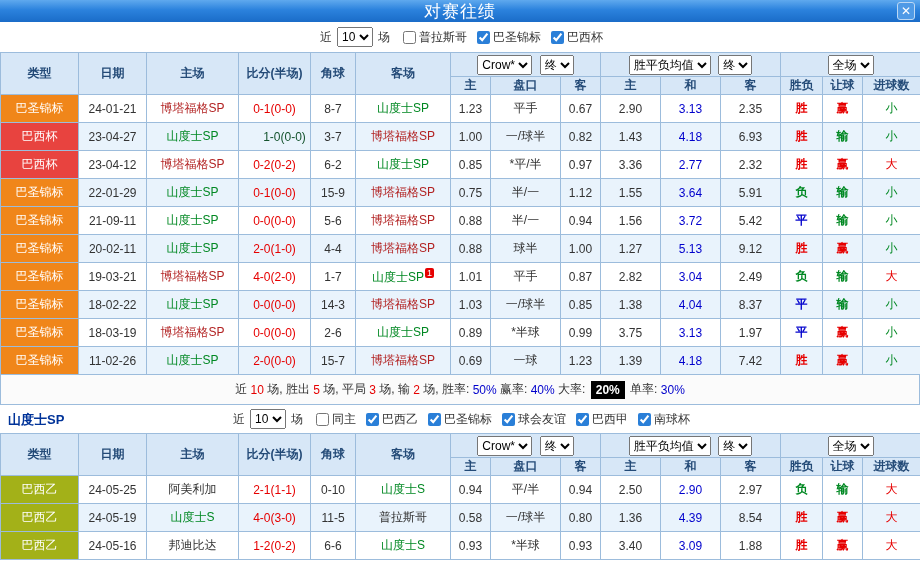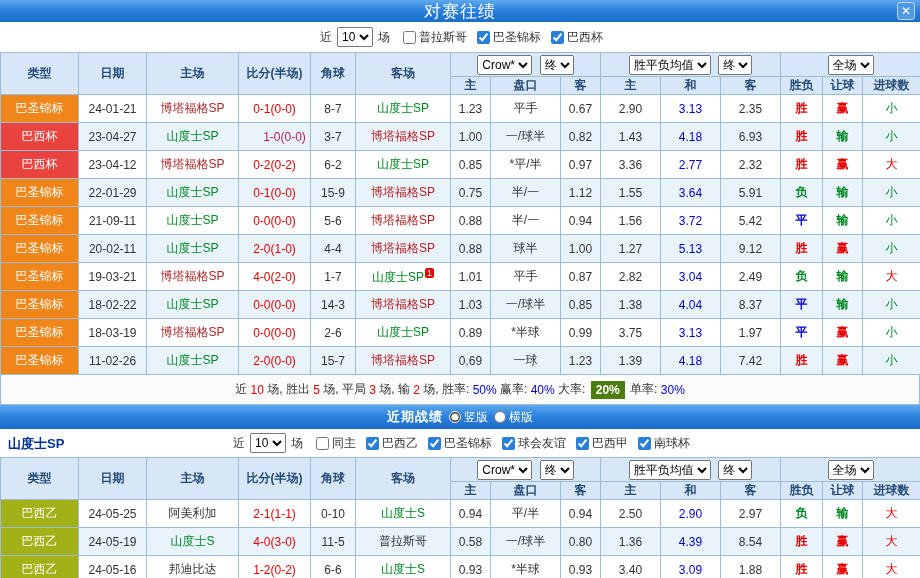--- a/index.html
+++ b/index.html
@@ -32,21 +32,21 @@
   tbody tr td[data-name="competition-badge"] { background-clip:padding-box; }
   sup.redcard { background:#e60000; color:#fff; font-size:9px; padding:0 2px;
     border-radius:2px; margin-left:1px; }
 
   .summary { height:30px; display:flex; align-items:center; justify-content:center;
     background:#fbfbfb; border:1px solid #9cbcdc; border-top:none; }
   .summary span { white-space:pre; }
   .summary .lbl { color:#333; }
   .summary .num { color:#e60000; }
   .summary .pct { color:#0000cc; }
-  .summary .badge { background:#4d7c0f; color:#fff; font-weight:bold; padding:2px 5px; margin:0 2px; }
+  .summary .badge { background:#000000; color:#fff; font-weight:bold; padding:2px 5px; margin:0 2px; }
 
   .sectionbar { height:24px; background:linear-gradient(180deg,#5fa9ee 0%,#2b82dd 45%,#1a6cc8 100%);
     display:flex; align-items:center; justify-content:center; gap:6px; color:#fff; }
   .sectionbar .ttl { font-weight:bold; font-size:13px; letter-spacing:1px; }
   .sectionbar label { display:inline-flex; align-items:center; gap:3px; cursor:pointer; color:#fff; }
   input[type=radio] { accent-color:#ffffff; width:12px; height:12px; }
 
   .fb2 { position:relative; height:28px; }
   .teamname { position:absolute; left:8px; top:6px; color:#003399; font-weight:bold; font-size:13px; }
 </style>
@@ -145,21 +145,21 @@
           <td data-name="avg-draw-odds" style="color: rgb(0, 0, 204);">3.13</td>
           <td data-name="avg-away-odds">2.35</td>
           <td data-name="result-wdl" style="color: rgb(230, 0, 0); font-weight: bold;">胜</td>
           <td data-name="handicap-result" style="color: rgb(230, 0, 0); font-weight: bold;">赢</td>
           <td data-name="goals-over-under" style="color: rgb(0, 136, 34);">小</td>
         </tr>
         <tr class="alt" data-name="match-row">
           <td data-name="competition-badge" style="background: rgb(232, 67, 63); color: rgb(255, 255, 255);">巴西杯</td>
           <td data-name="match-date">23-04-27</td>
           <td data-name="home-team" style="color: rgb(0, 136, 34);">山度士SP</td>
-          <td data-name="match-score" style="color: #be185d; padding-left: 20px;">1-0(0-0)</td>
+          <td data-name="match-score" style="color: #14532d; padding-left: 20px;">1-0(0-0)</td>
           <td data-name="corner-count">3-7</td>
           <td data-name="away-team" style="color: rgb(178, 34, 34);">博塔福格SP</td>
           <td data-name="handicap-home-odds">1.00</td>
           <td data-name="handicap-line">一/球半</td>
           <td data-name="handicap-away-odds">0.82</td>
           <td data-name="avg-home-odds">1.43</td>
           <td data-name="avg-draw-odds" style="color: rgb(0, 0, 204);">4.18</td>
           <td data-name="avg-away-odds">6.93</td>
           <td data-name="result-wdl" style="color: rgb(230, 0, 0); font-weight: bold;">胜</td>
           <td data-name="handicap-result" style="color: rgb(0, 136, 34); font-weight: bold;">输</td>
@@ -316,31 +316,20 @@
       <span class="lbl" data-name="summary-segment"> 场, 胜率: </span>
       <span class="pct" data-name="summary-segment">50%</span>
       <span class="lbl" data-name="summary-segment"> 赢率: </span>
       <span class="pct" data-name="summary-segment">40%</span>
       <span class="lbl" data-name="summary-segment"> 大率: </span>
       <span class="badge" data-name="summary-segment">20%</span>
       <span class="lbl" data-name="summary-segment"> 单率: </span>
       <span class="pct" data-name="summary-segment">30%</span>
     </div>
 
-  <div class="sectionbar" data-name="recent-section-bar">
-    <span class="ttl" data-name="section-title">近期战绩</span>
-    <label data-name="layout-vertical-option">
-      <input type="radio" name="layout-mode" checked="" data-name="vertical-radio" style="">
-      <span data-name="vertical-radio-label">竖版</span>
-    </label>
-    <label data-name="layout-horizontal-option">
-      <input type="radio" name="layout-mode" data-name="horizontal-radio" style="">
-      <span data-name="horizontal-radio-label">横版</span>
-    </label>
-  </div>
 
   <div class="filterbar fb2" data-name="recent-filter-bar">
     <span class="teamname" data-name="team-name">山度士SP</span>
     <span class="flabel" data-name="near-label">近</span>
     <select data-name="recent-count-select"><option>10</option></select>
     <span class="flabel" data-name="games-label">场</span>
     <span class="checks" data-name="recent-filter-checks">
         <label data-name="filter-option">
           <input type="checkbox" data-name="filter-checkbox" style="">
           <span data-name="filter-label">同主</span>

